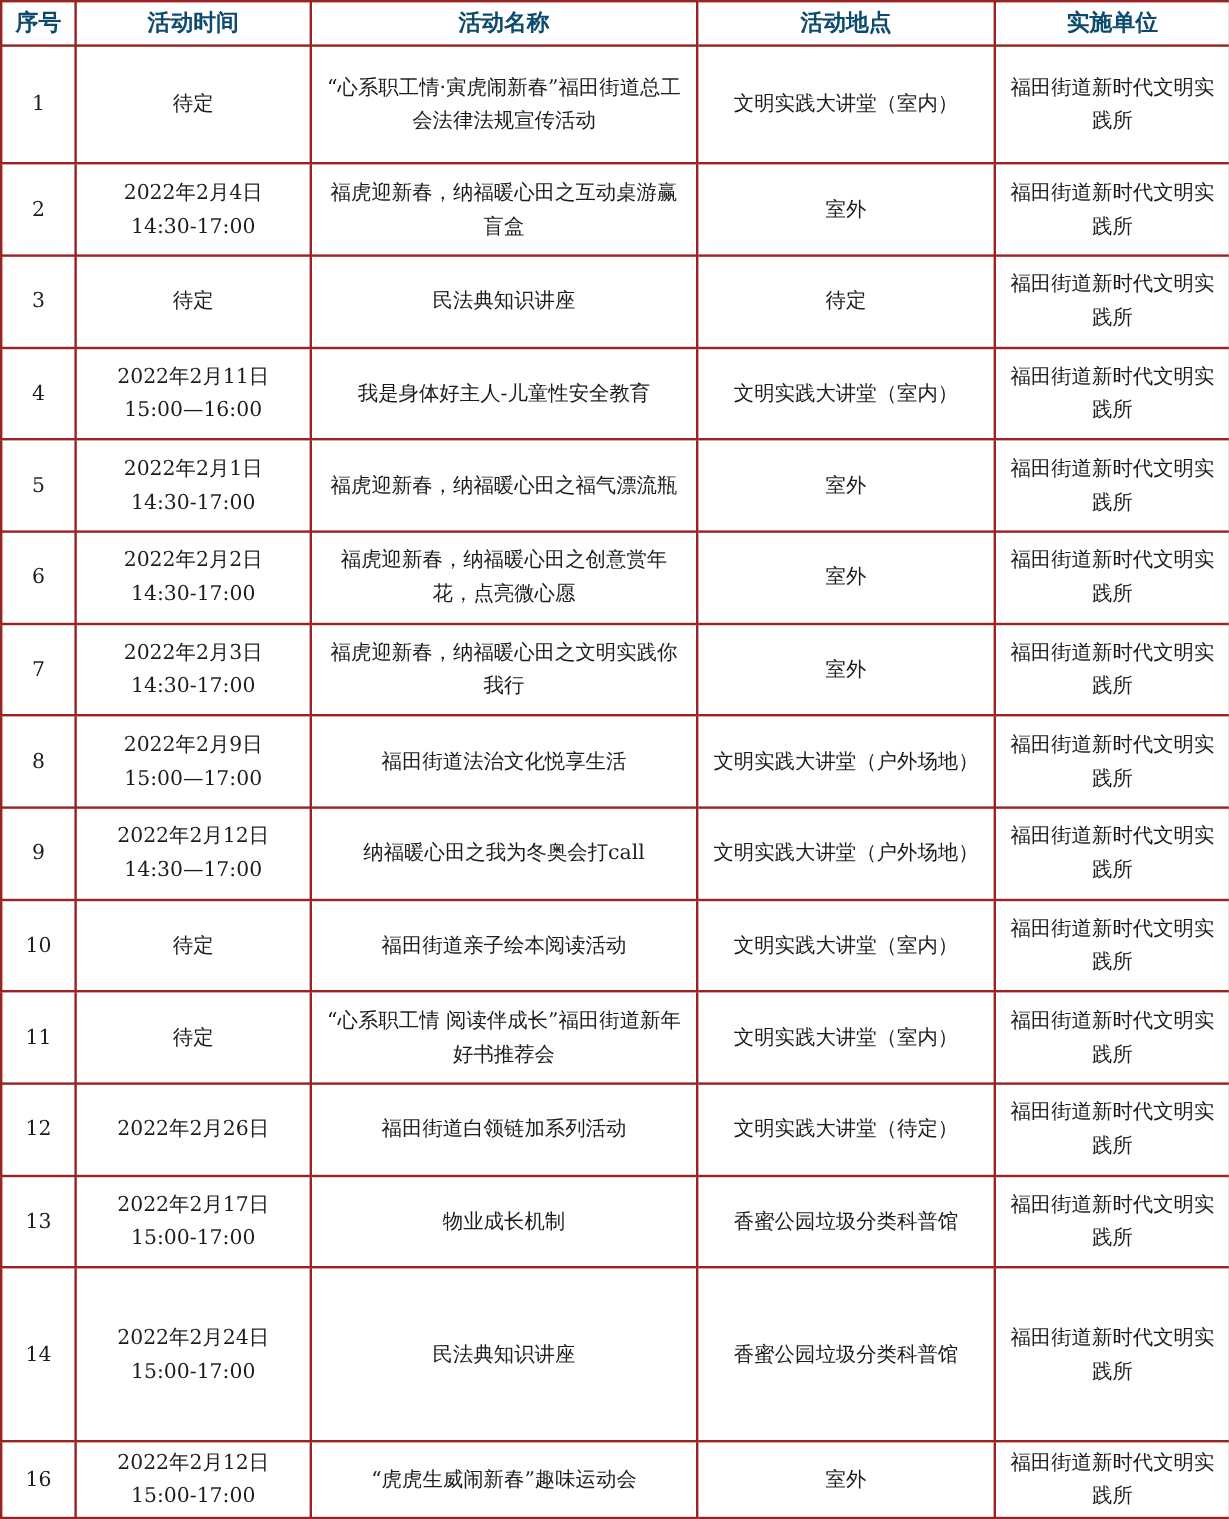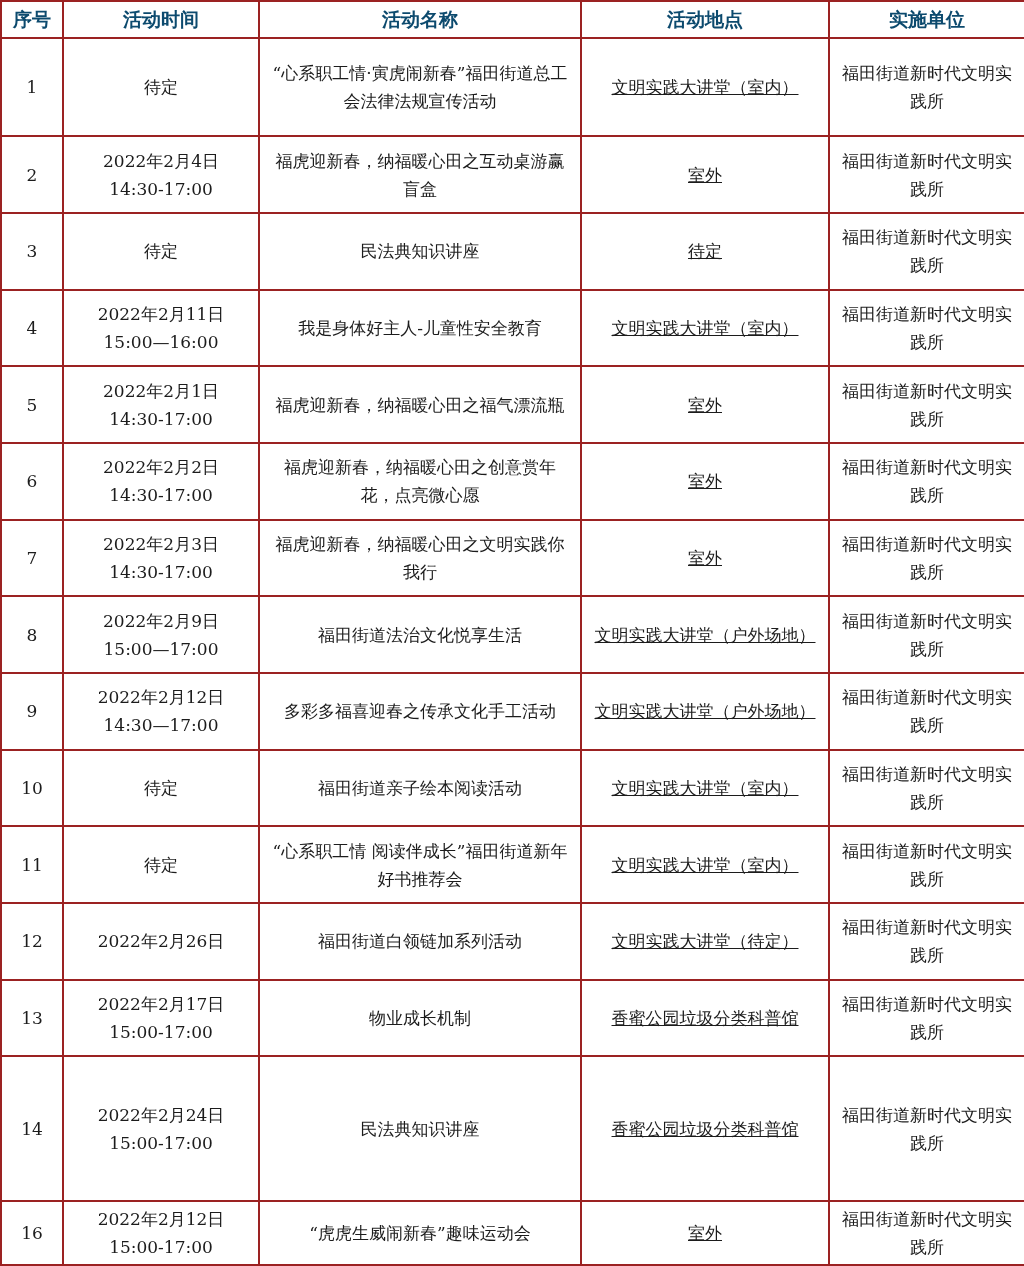--- a/index.html
+++ b/index.html
@@ -53,21 +53,21 @@
   col.c-name{width:322px;}
   col.c-place{width:248px;}
   col.c-unit{width:196px;}
 
   td.cell-time{white-space:pre-line;}
   td.cell-unit{
     text-align:left;
     padding:2px 22px 2px 6px;
   }
   td.cell-name{padding:2px 10px;}
-  td.cell-place{padding:2px 10px;text-decoration:underline;}
+  td.cell-place{padding:2px 10px;}
 </style>
 </head>
 <body>
 
 <table class="schedule">
   <colgroup>
     <col class="c-no">
     <col class="c-time">
     <col class="c-name">
     <col class="c-place">
@@ -142,21 +142,21 @@
     <td class="cell-time">2022年2月9日
 15:00—17:00</td>
     <td class="cell-name">福田街道法治文化悦享生活</td>
     <td class="cell-place">文明实践大讲堂（户外场地）</td>
     <td class="cell-unit">福田街道新时代文明实践所</td>
   </tr>
       <tr>
     <td class="cell-no">9</td>
     <td class="cell-time">2022年2月12日
 14:30—17:00</td>
-    <td class="cell-name">多彩多福喜迎春之传承文化手工活动</td>
+    <td class="cell-name">纳福暖心田之我为冬奥会打call</td>
     <td class="cell-place">文明实践大讲堂（户外场地）</td>
     <td class="cell-unit">福田街道新时代文明实践所</td>
   </tr>
       <tr>
     <td class="cell-no">10</td>
     <td class="cell-time">待定</td>
     <td class="cell-name">福田街道亲子绘本阅读活动</td>
     <td class="cell-place">文明实践大讲堂（室内）</td>
     <td class="cell-unit">福田街道新时代文明实践所</td>
   </tr>

